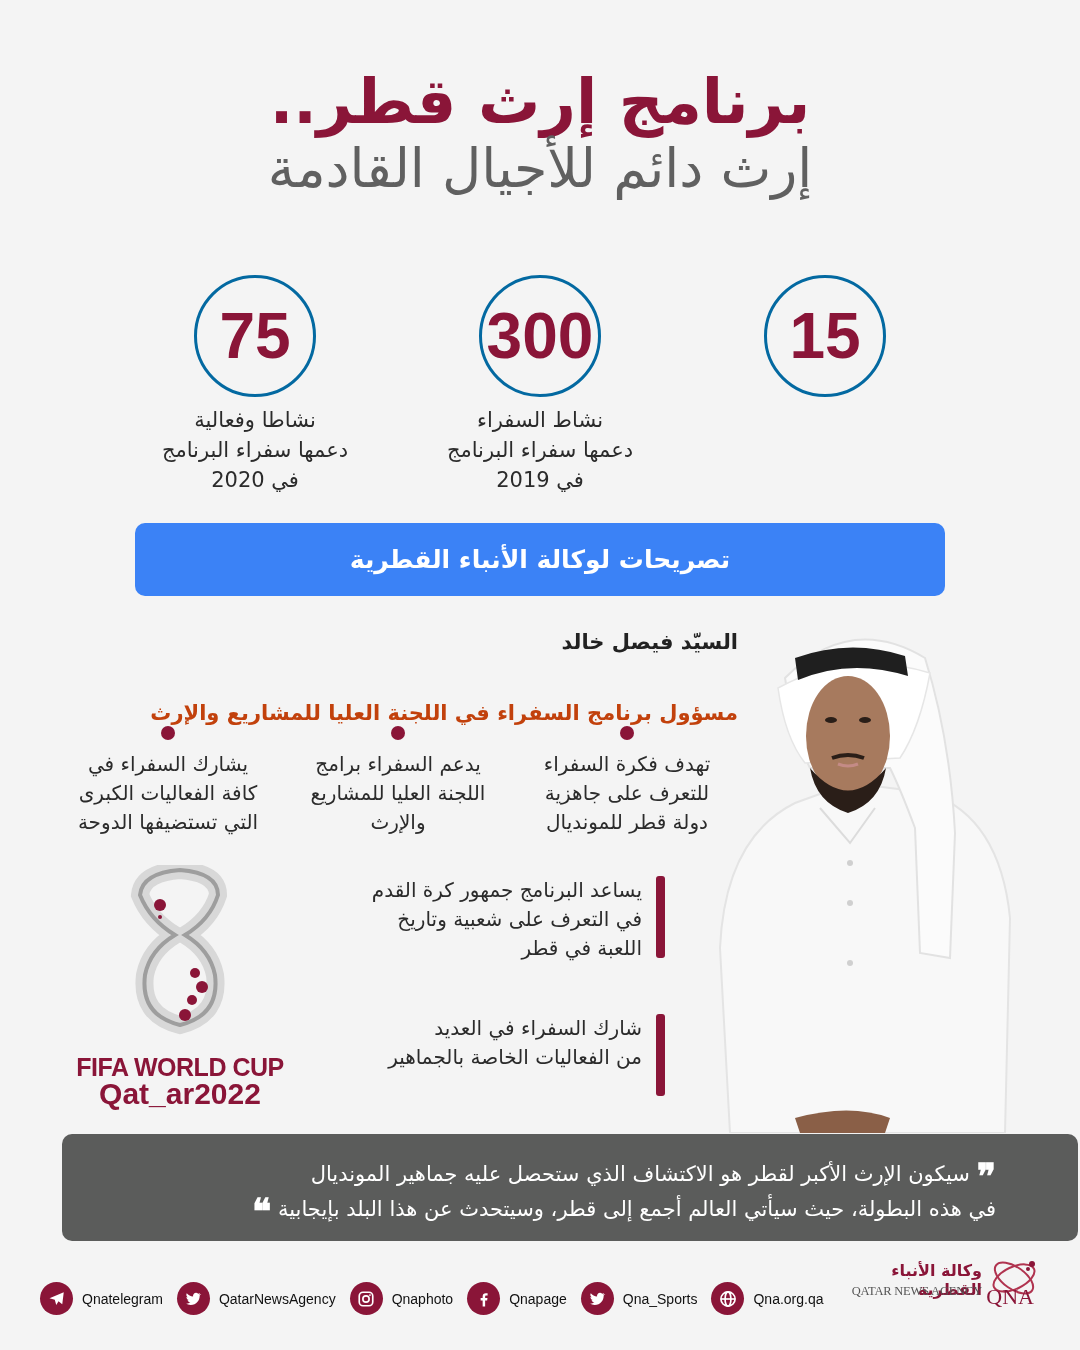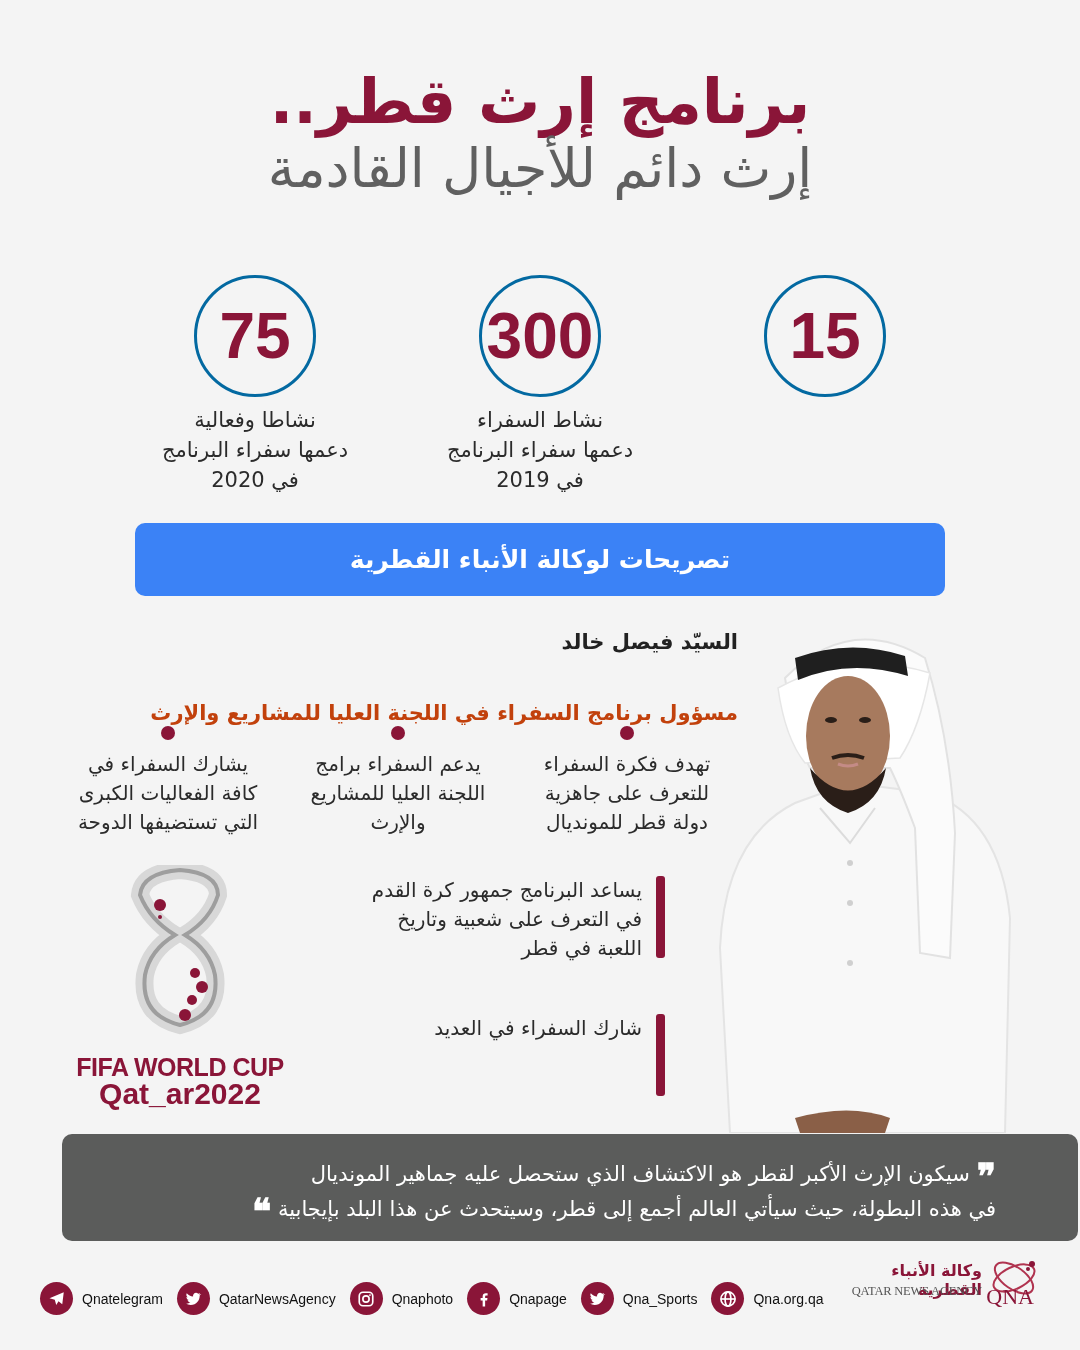--- a/index.html
+++ b/index.html
@@ -214,20 +214,21 @@
   <div class="bar-text">
     <div>يساعد البرنامج جمهور كرة القدم</div>
     <div>في التعرف على شعبية وتاريخ</div>
     <div>اللعبة في قطر</div>
   </div>
 </div>
 <div class="abs bar-point" style="top:1014px; height:82px;">
   <div class="bar-line"></div>
   <div class="bar-text">
     <div>شارك السفراء في العديد</div>
+    <div>من الفعاليات الخاصة بالجماهير</div>
   </div>
 </div>
 
 <div class="abs fifa">
   <svg width="220" height="180" viewBox="0 0 220 180">
     <path d="M110 160 Q70 150 75 110 Q80 85 105 70 Q80 55 70 30 Q72 8 110 5 Q148 8 148 30 Q140 55 115 70 Q140 85 145 110 Q150 150 110 160 Z" fill="none" stroke="#d8d8d8" stroke-width="18"></path>
     <path d="M110 160 Q70 150 75 110 Q80 85 105 70 Q80 55 70 30 Q72 8 110 5 Q148 8 148 30 Q140 55 115 70 Q140 85 145 110 Q150 150 110 160 Z" fill="none" stroke="#9e9e9e" stroke-width="4"></path>
     <circle cx="90" cy="40" r="6" fill="#8a1538"></circle>
     <circle cx="90" cy="52" r="2" fill="#8a1538"></circle>
     <circle cx="125" cy="108" r="5" fill="#8a1538"></circle>

